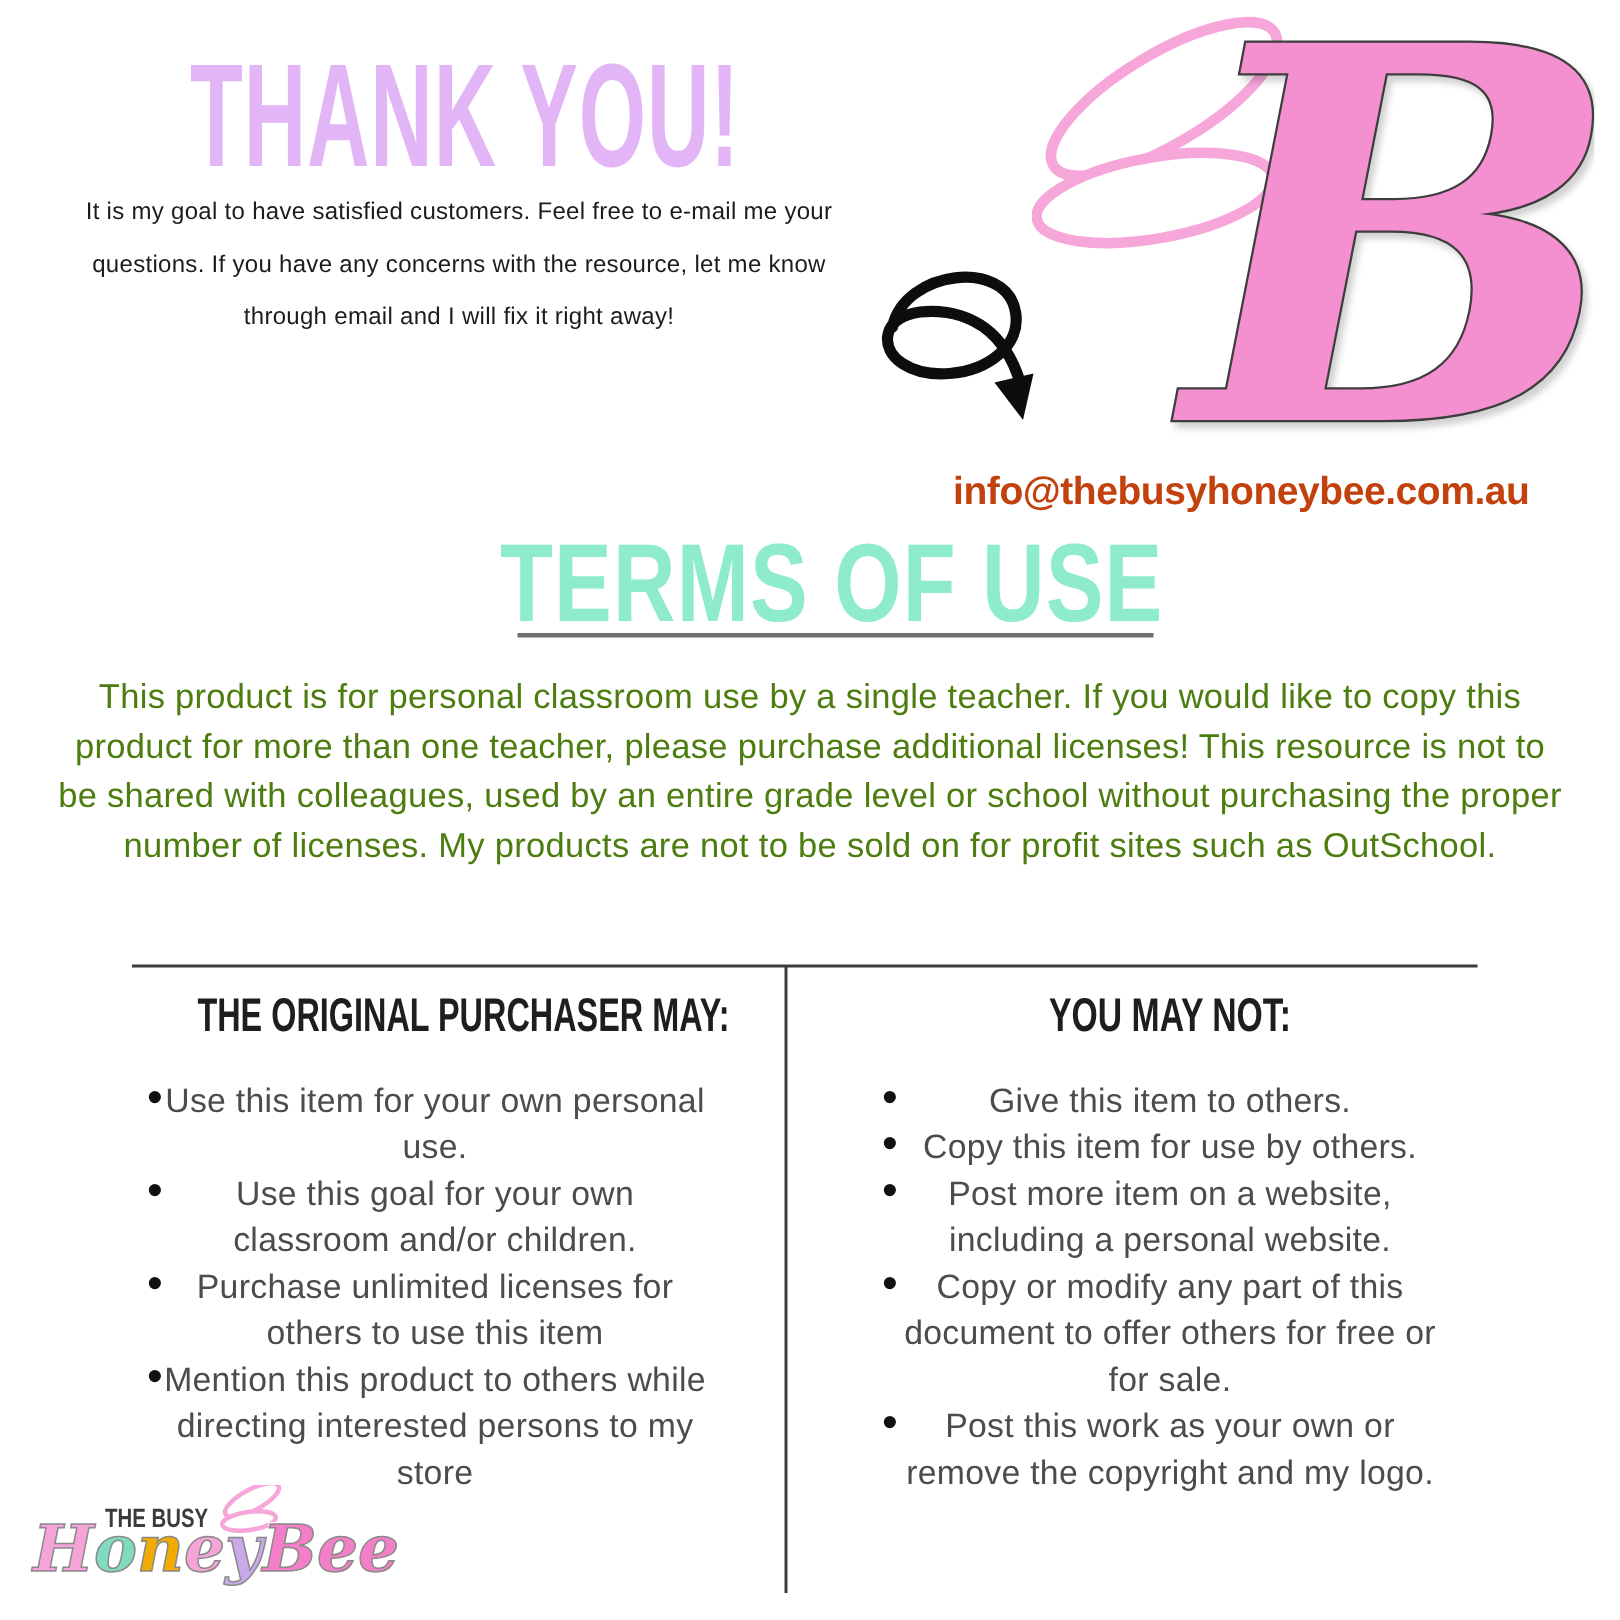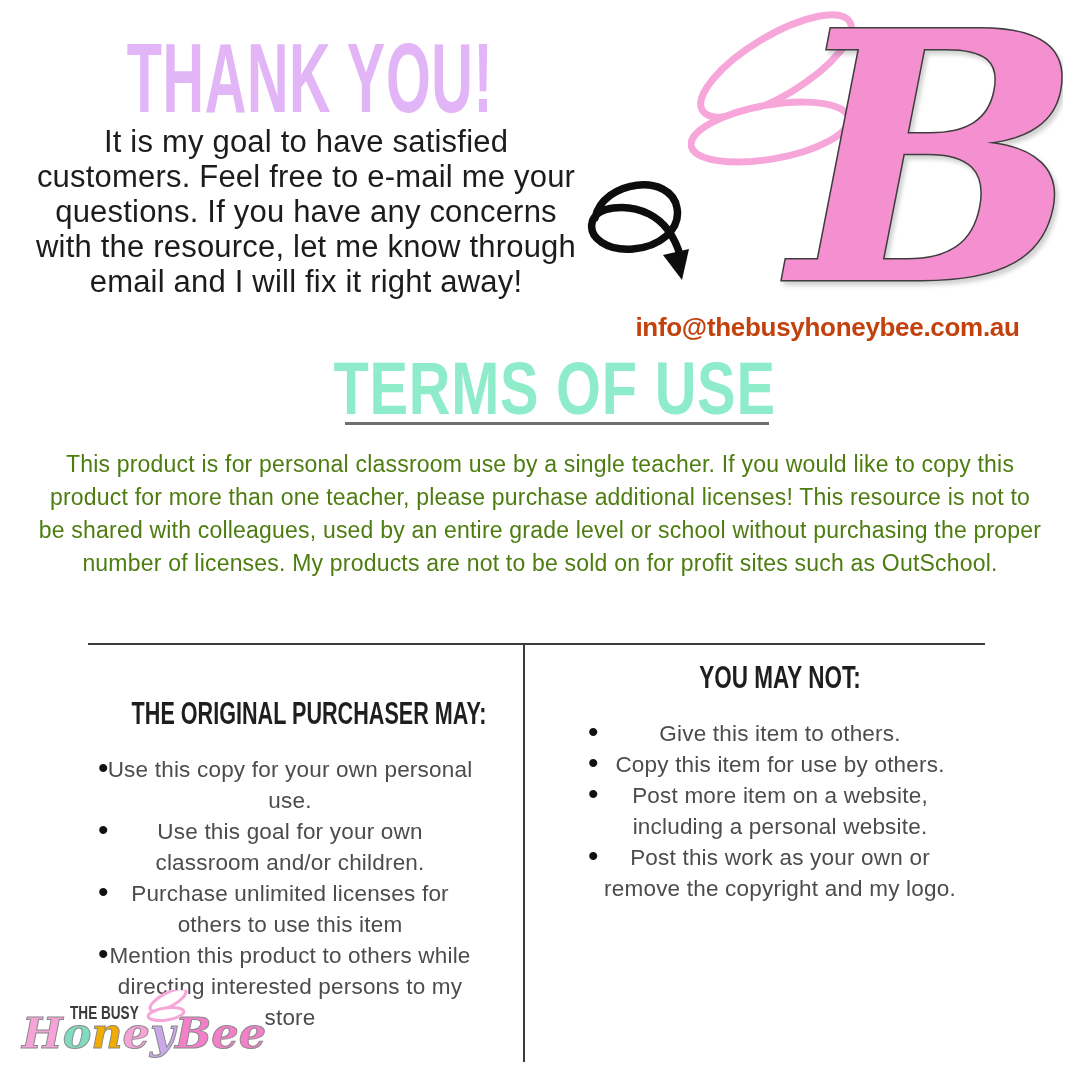--- a/index.html
+++ b/index.html
@@ -9,21 +9,21 @@
   }
 
   
   .thank-title {
     position:absolute; top:22px; left:0; width:620px; text-align:center;
     font-size:96px; font-weight:bold; letter-spacing:1px; white-space:nowrap;
     transform:scale(0.60,1.02); transform-origin:center top;
   }
   .intro-text {
     position:absolute; top:124px; left:32px; width:548px; text-align:center;
-    font-size:31px; line-height:35px; color:#1c1c1c; letter-spacing:0.2px;
+    font-size:16px; line-height:35px; color:#1c1c1c; letter-spacing:0.2px;
   }
 
   
   .arrow-wrap { position:absolute; left:583px; top:170px; width:120px; height:125px; }
 
   
   .blogo-wrap { position:absolute; left:688px; top:0px; width:375px; height:305px; }
   .blogo-wrap svg text {
     font-family:"DejaVu Serif", serif; font-style:italic; font-weight:bold;
   }
@@ -44,21 +44,21 @@
   .terms-body {
     position:absolute; top:448px; left:35px; width:1010px; text-align:center;
     font-size:23px; line-height:33px; color:#4d7c0f; letter-spacing:0.2px;
   }
 
   
   .h-divider { position:absolute; top:643px; left:88px; width:897px; height:2px; background:#3c3c3c; }
   .v-divider { position:absolute; top:644px; left:523px; width:2px; height:418px; background:#3c3c3c; }
 
   
-  .col-left  { position:absolute; top:660px; left:70px;  width:440px;margin-top:36px; }
+  .col-left  { position:absolute; top:660px; left:70px;  width:440px; }
   .col-right { position:absolute; top:660px; left:560px; width:440px; }
   .col-header {
     text-align:center; font-size:30px; font-weight:bold; color:#1e1e1e; white-space:nowrap;
     transform:scale(0.72,1.05); transform-origin:center top;
   }
   .col-right .col-header { transform:scale(0.75,1.05); }
   .col-list { margin:24px 0 0 0; padding:0; list-style:none; }
   .col-list li {
     position:relative; text-align:center; font-size:22.5px; line-height:31px;
     color:#4c4c4c; padding:0 36px; letter-spacing:0.2px;
@@ -116,33 +116,34 @@
   <div class="terms-underline"></div>
 
   <div class="terms-body">This product is for personal classroom use by a single teacher. If you would like to copy this product for more than one teacher, please purchase additional licenses! This resource is not to be shared with colleagues, used by an entire grade level or school without purchasing the proper number of licenses. My products are not to be sold on for profit sites such as OutSchool.</div>
 
   <div class="h-divider"></div>
   <div class="v-divider"></div>
 
   <div class="col-left">
     <div class="col-header">THE ORIGINAL PURCHASER MAY:</div>
     <ul class="col-list">
-      <li>Use this copy for your own personal use.</li>
+      <li>Use this item for your own personal use.</li>
       <li>Use this goal for your own classroom and/or children.</li>
       <li>Purchase unlimited licenses for others to use this item</li>
       <li>Mention this product to others while directing interested persons to my store</li>
     </ul>
   </div>
 
   <div class="col-right">
     <div class="col-header">YOU MAY NOT:</div>
     <ul class="col-list">
       <li>Give this item to others.</li>
       <li>Copy this item for use by others.</li>
       <li>Post more item on a website, including a personal website.</li>
+      <li>Copy or modify any part of this document to offer others for free or for sale.</li>
       <li>Post this work as your own or remove the copyright and my logo.</li>
     </ul>
   </div>
 
   <div class="footer-logo">
     <div class="footer-tagline">THE BUSY</div>
     <div class="footer-wings">
       <svg width="48" height="34" viewBox="0 0 48 34">
         <ellipse cx="22" cy="10" rx="20" ry="7" transform="rotate(-28 22 10)" fill="#ffffff" stroke="#f7a6d9" stroke-width="3"></ellipse>
         <ellipse cx="20" cy="24" rx="18" ry="6" transform="rotate(-8 20 24)" fill="#ffffff" stroke="#f7a6d9" stroke-width="3"></ellipse>

